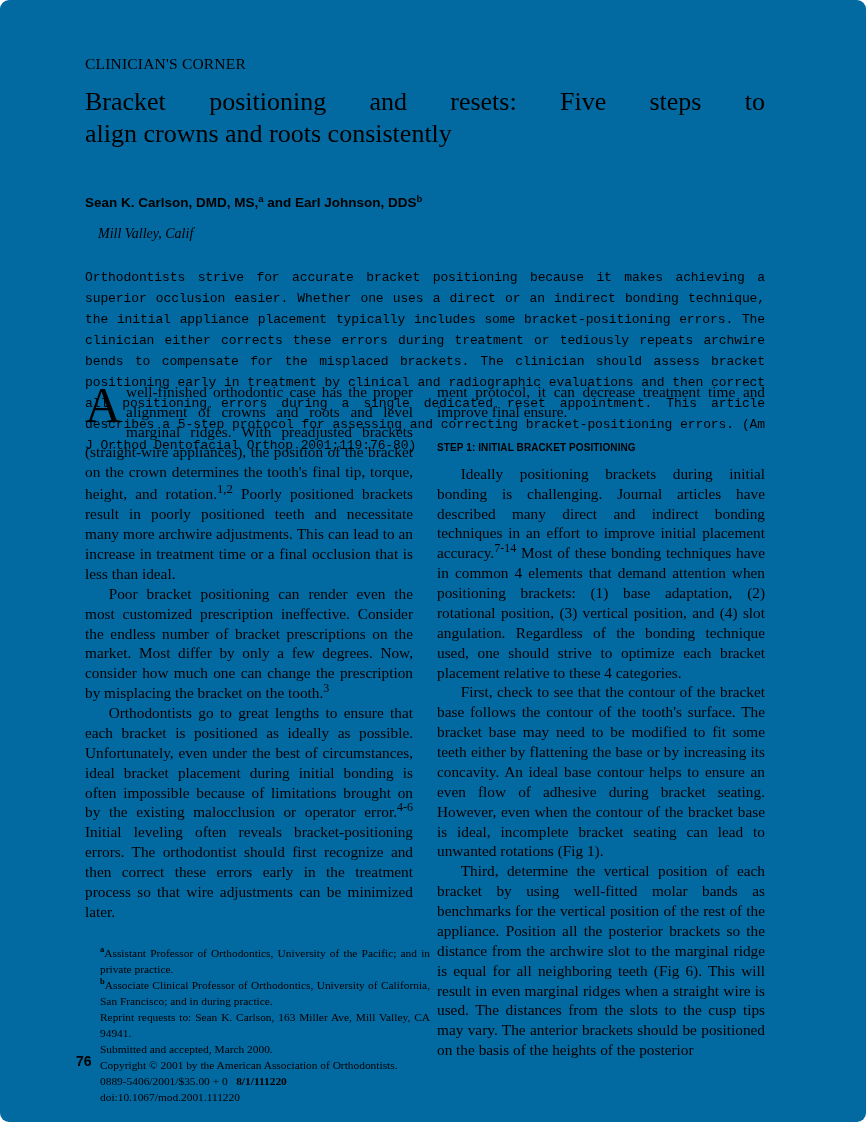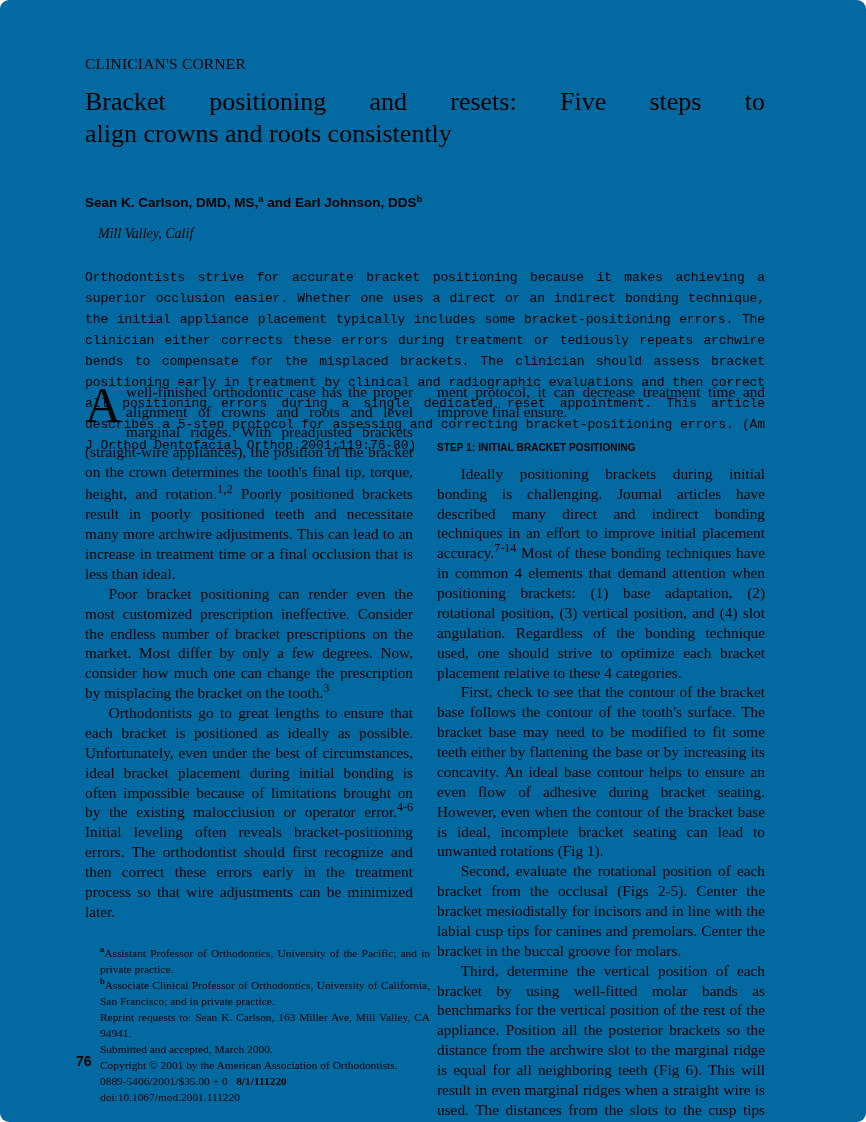--- a/index.html
+++ b/index.html
@@ -218,31 +218,30 @@
       <p class="body-p no-indent">ment protocol, it can decrease treatment time and improve final ensure.</p>
 
       <h2 class="section-head">STEP 1: INITIAL BRACKET POSITIONING</h2>
 
       <p class="body-p">
         <span>Ideally positioning brackets during initial bonding is challenging. Journal articles have described many direct and indirect bonding techniques in an effort to improve initial placement accuracy.</span><sup>7-14</sup><span> Most of these bonding techniques have in common 4 elements that demand attention when positioning brackets: (1) base adaptation, (2) rotational position, (3) vertical position, and (4) slot angulation. Regardless of the bonding technique used, one should strive to optimize each bracket placement relative to these 4 categories.</span>
       </p>
 
       <p class="body-p">First, check to see that the contour of the bracket base follows the contour of the tooth's surface. The bracket base may need to be modified to fit some teeth either by flattening the base or by increasing its concavity. An ideal base contour helps to ensure an even flow of adhesive during bracket seating. However, even when the contour of the bracket base is ideal, incomplete bracket seating can lead to unwanted rotations (Fig 1).</p>
 
-      <p class="body-p">Second, evaluate the rotational position of each bracket from the occlusal (Figs 2-5). Center the bracket mesiodistally for incisors and in line with the labial cusp tips for canines and premolars. Center the bracket in the buccal groove for molars.</p>
 
       <p class="body-p">Third, determine the vertical position of each bracket by using well-fitted molar bands as benchmarks for the vertical position of the rest of the appliance. Position all the posterior brackets so the distance from the archwire slot to the marginal ridge is equal for all neighboring teeth (Fig 6). This will result in even marginal ridges when a straight wire is used. The distances from the slots to the cusp tips may vary. The anterior brackets should be positioned on the basis of the heights of the posterior</p>
 
     </div>
 
   </div>
 
   <div class="footnotes">
     <p class="fn"><sup>a</sup><span>Assistant Professor of Orthodontics, University of the Pacific; and in private practice.</span></p>
-    <p class="fn"><sup>b</sup><span>Associate Clinical Professor of Orthodontics, University of California, San Francisco; and in private practice.</span></p>
+    <p class="fn"><sup>b</sup><span>Associate Clinical Professor of Orthodontics, University of California, San Francisco; and in during practice.</span></p>
     <p class="fn">Reprint requests to: Sean K. Carlson, 163 Miller Ave, Mill Valley, CA 94941.</p>
     <p class="fn">Submitted and accepted, March 2000.</p>
     <p class="fn">Copyright © 2001 by the American Association of Orthodontists.</p>
     <p class="fn"><span>0889-5406/2001/$35.00 + 0</span>&nbsp;&nbsp;&nbsp;<strong>8/1/111220</strong></p>
     <p class="fn">doi:10.1067/mod.2001.111220</p>
   </div>
 
   <div class="folio">76</div>
 
 </div>

